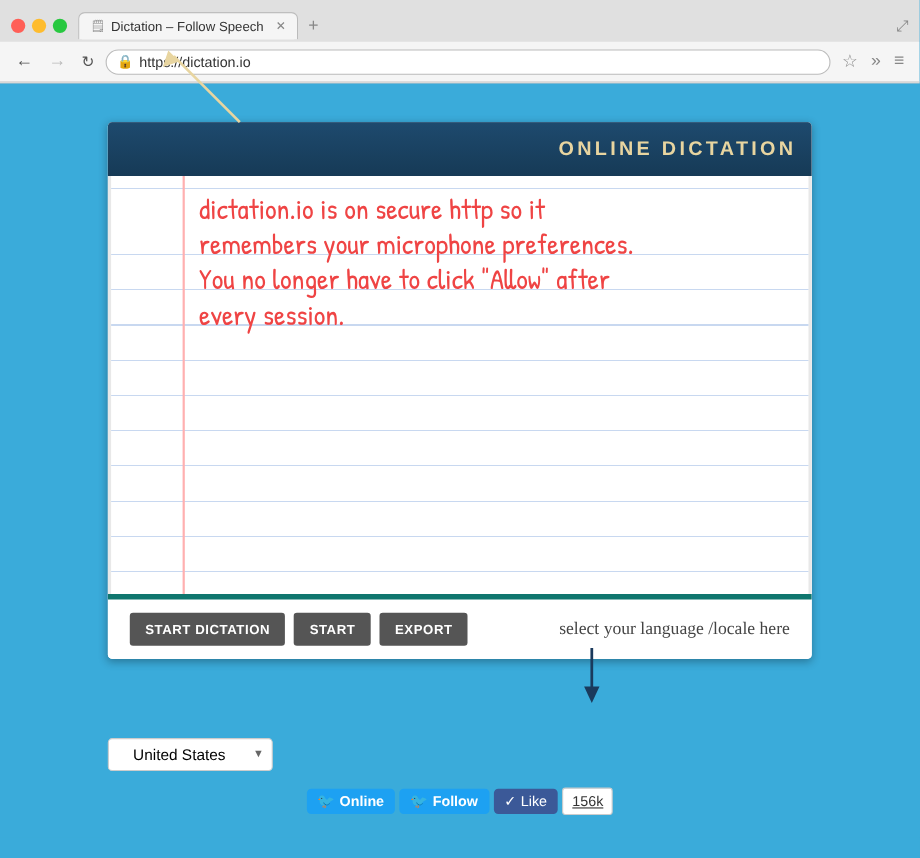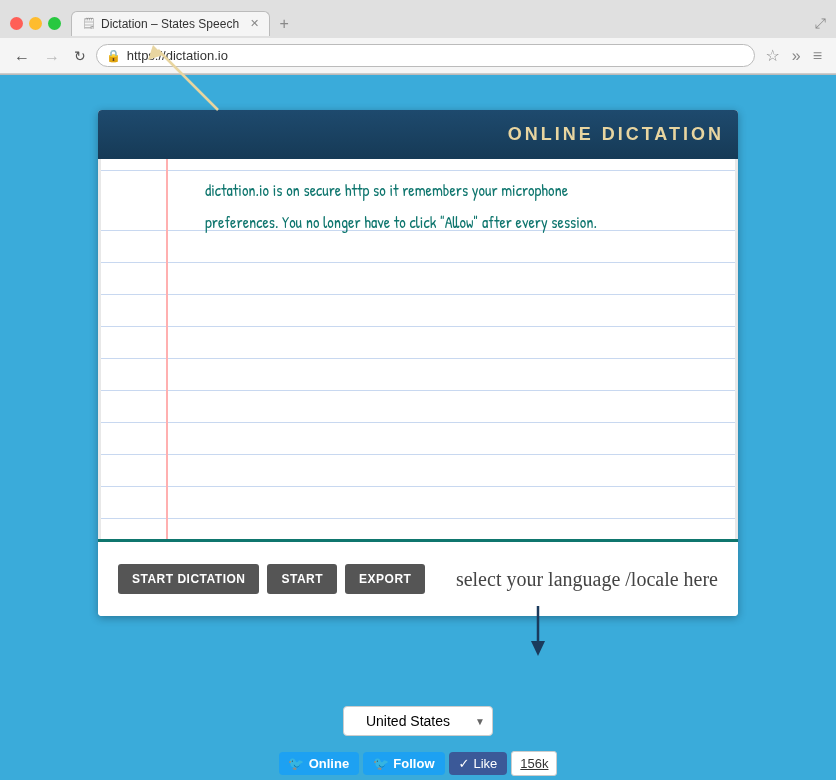--- a/index.html
+++ b/index.html
@@ -229,55 +229,54 @@
 
     .notepad-content {
       position: relative;
       z-index: 2;
       padding: 15px 20px 15px 80px;
       min-height: 380px;
     }
 
     .notepad-text {
       font-family: 'Patrick Hand', 'Comic Sans MS', cursive, sans-serif;
-      font-size: 16px;
-      color: #0f766e;
+      font-size: 26px;
+      color: #ef4444;
       line-height: 32px;
       max-width: 420px;
-      margin-left: 24px;
     }
 
     
     .buttons-bar {
       display: flex;
       gap: 8px;
-      padding: 22px 20px;
-      background: white;
-      border-top: 3px solid #0f766e;
+      padding: 12px 20px;
+      background: white;
+      border-top: 5px solid #0f766e;
       align-items: center;
     }
 
     .action-btn {
       background: #555;
       color: white;
       border: none;
       padding: 8px 14px;
       font-size: 12px;
       font-weight: bold;
       cursor: pointer;
       border-radius: 3px;
       letter-spacing: 0.5px;
     }
 
     
     .language-select-container {
       display: flex;
-      justify-content: center;
+      justify-content: flex-start;
       width: 640px;
-      margin-top: 30px;
+      margin-top: 12px;
     }
 
     .language-select {
       padding: 6px 30px 6px 10px;
       font-size: 14px;
       border: 1px solid #ccc;
       border-radius: 4px;
       background: white;
       appearance: none;
       -webkit-appearance: none;
@@ -368,21 +367,21 @@
 <div class="browser-chrome">
   <div class="browser-titlebar">
     <div class="window-controls">
       <button class="win-btn close"></button>
       <button class="win-btn minimize"></button>
       <button class="win-btn maximize"></button>
     </div>
     <div class="tab-bar">
       <div class="tab">
         <span class="tab-icon">🗒</span>
-        <span>Dictation – States Speech</span>
+        <span>Dictation – Follow Speech</span>
         <span class="tab-close">✕</span>
       </div>
       <button class="new-tab-btn">+</button>
     </div>
     <span class="expand-btn">⤢</span>
   </div>
   <div class="browser-toolbar">
     <button class="nav-btn">←</button>
     <button class="nav-btn" style="color:#bbb;">→</button>
     <button class="refresh-btn">↻</button>
@@ -419,21 +418,21 @@
         <p class="notepad-text">dictation.io is on secure http so it remembers your microphone preferences. You no longer have to click "Allow" after every session.</p>
       </div>
     </div>
 
     <div class="buttons-bar">
       <button class="action-btn">START DICTATION</button>
       <button class="action-btn">START</button>
       <button class="action-btn">EXPORT</button>
 
       <div style="margin-left:auto; position:relative;">
-        <span style="font-family:'Comic Sans MS',cursive; font-size:20px; color:#444; white-space:nowrap;">select your language /locale here</span>
+        <span style="font-family:'Comic Sans MS',cursive; font-size:16px; color:#444; white-space:nowrap;">select your language /locale here</span>
       </div>
     </div>
   </div>
 
   <div style="position:relative; width:640px; height:30px;">
     <svg style="position:absolute; right:175px; top:-25px; width:50px; height:55px;">
       <path d="M 25,0 Q 25,30 25,40" stroke="#1a3a5c" stroke-width="2.5" fill="none"></path>
       <polygon points="25,50 18,35 32,35" fill="#1a3a5c"></polygon>
     </svg>
   </div>

